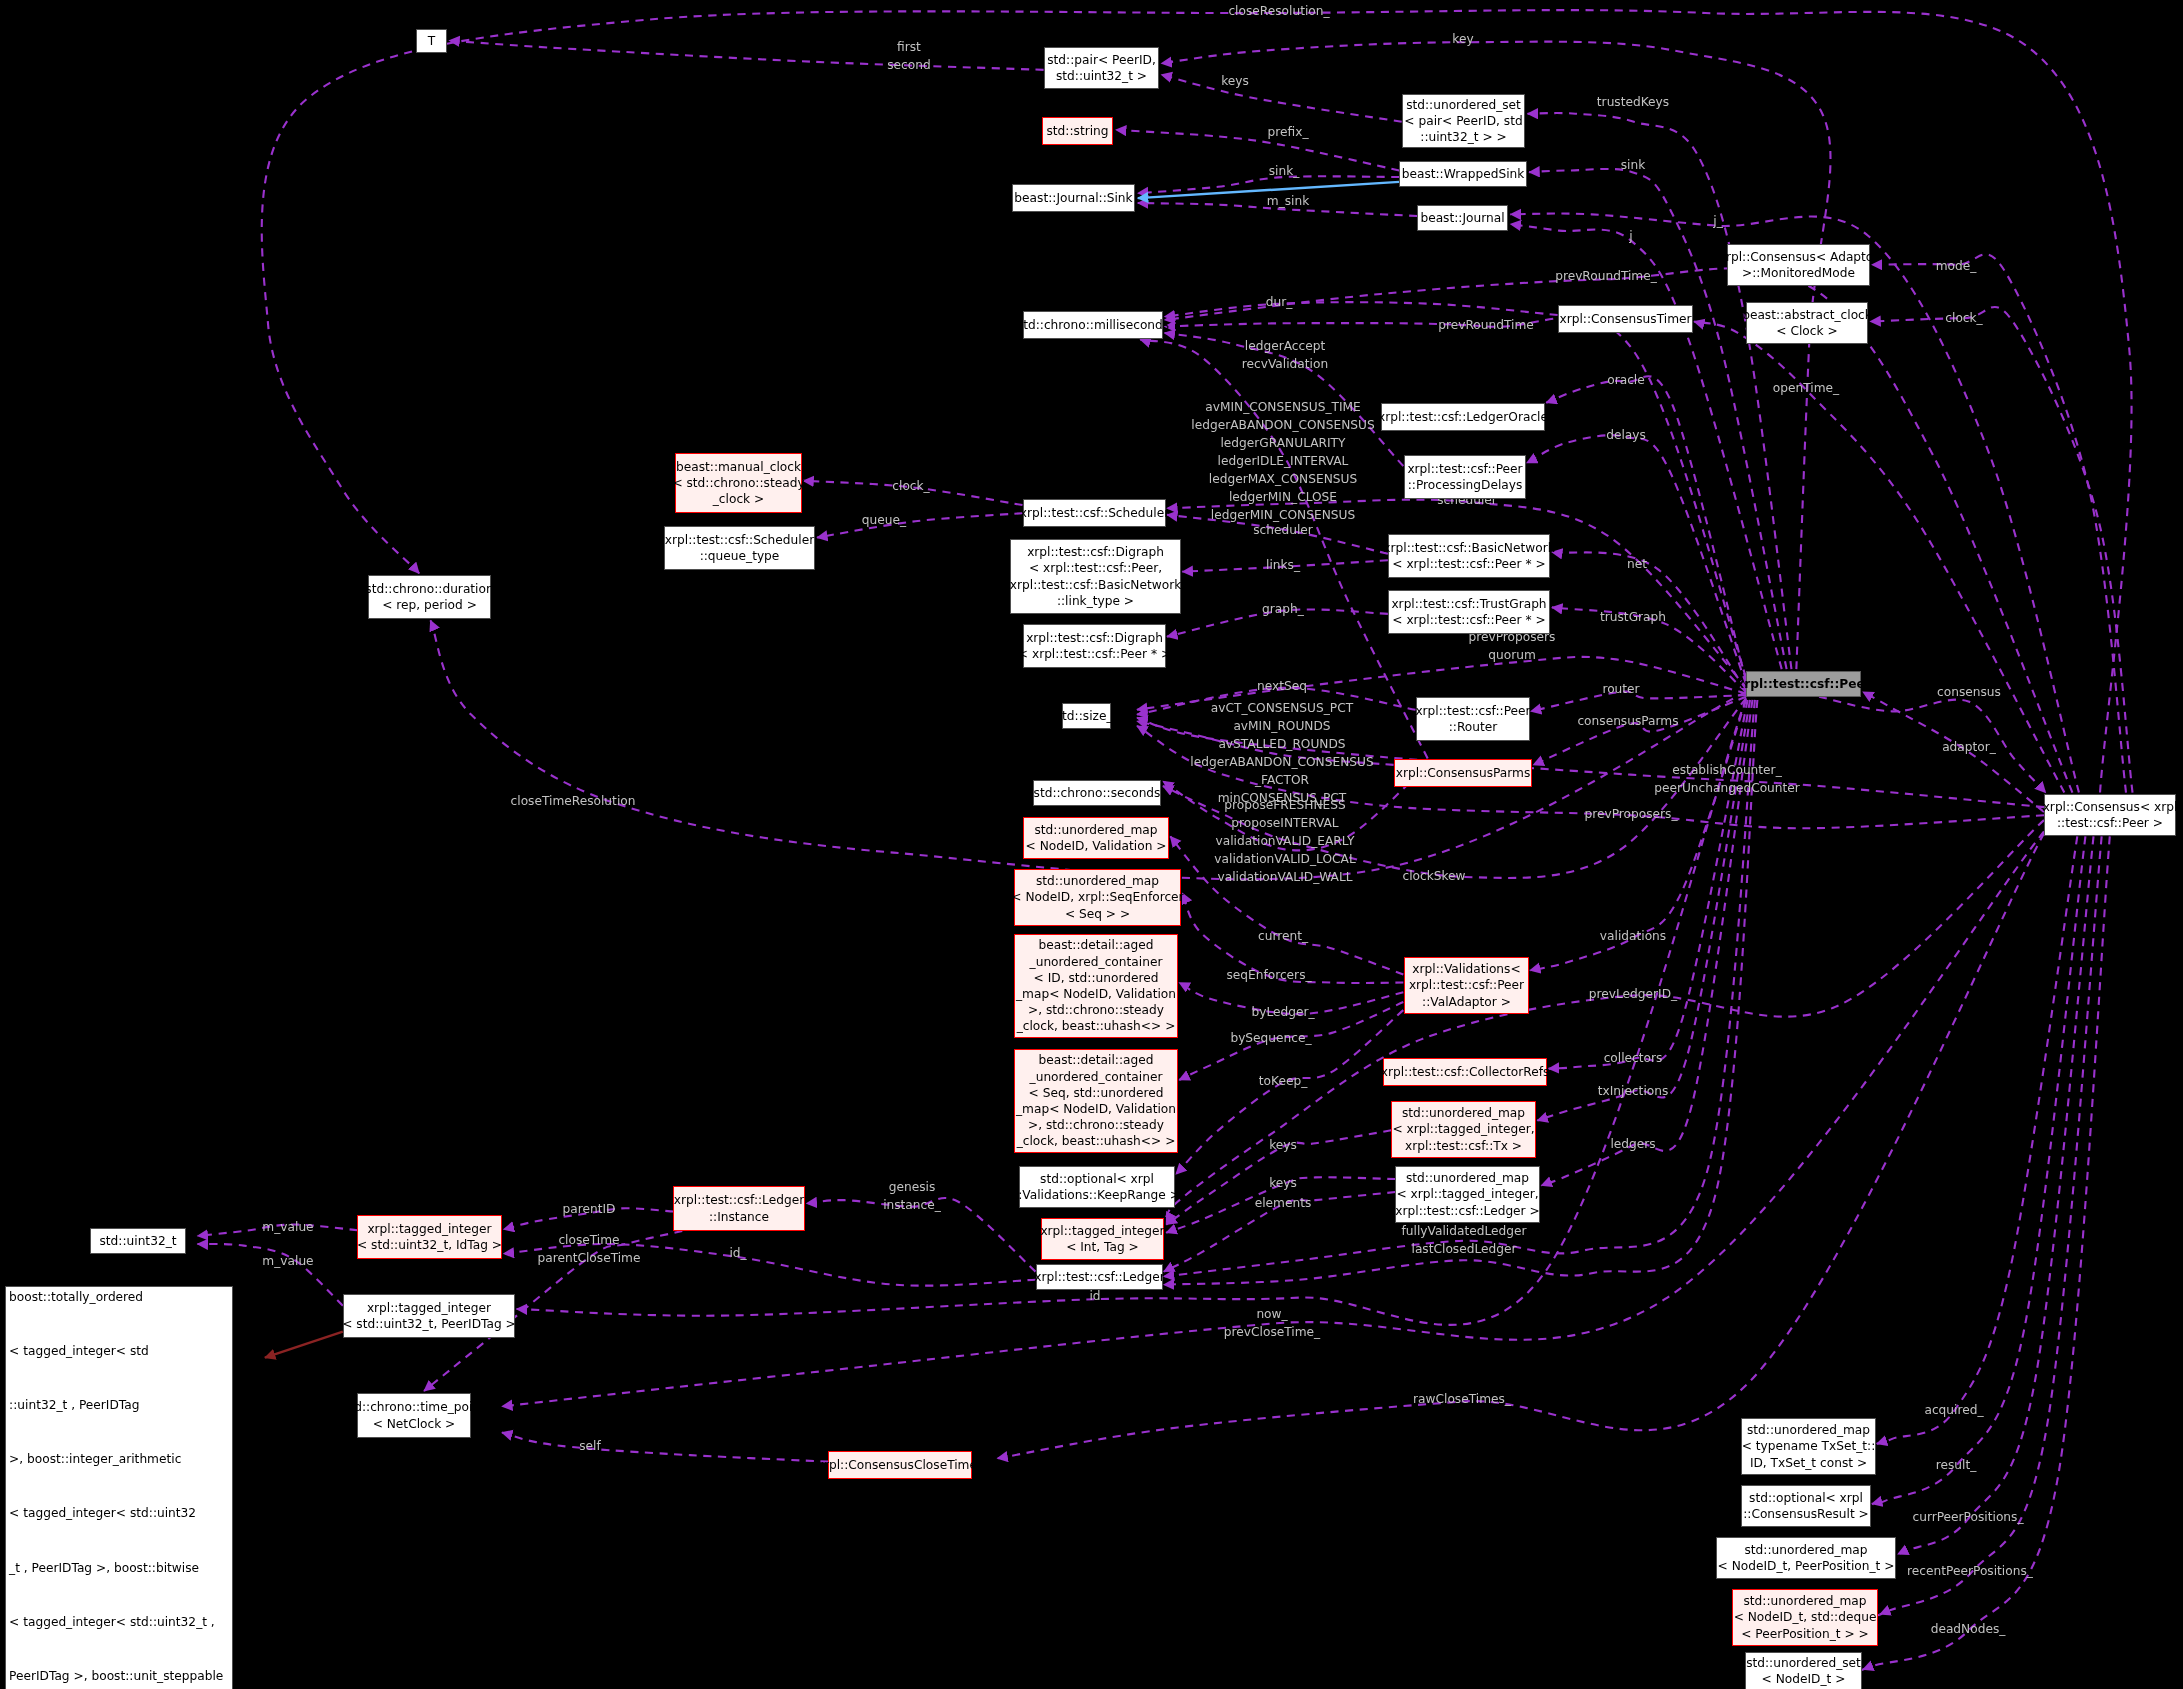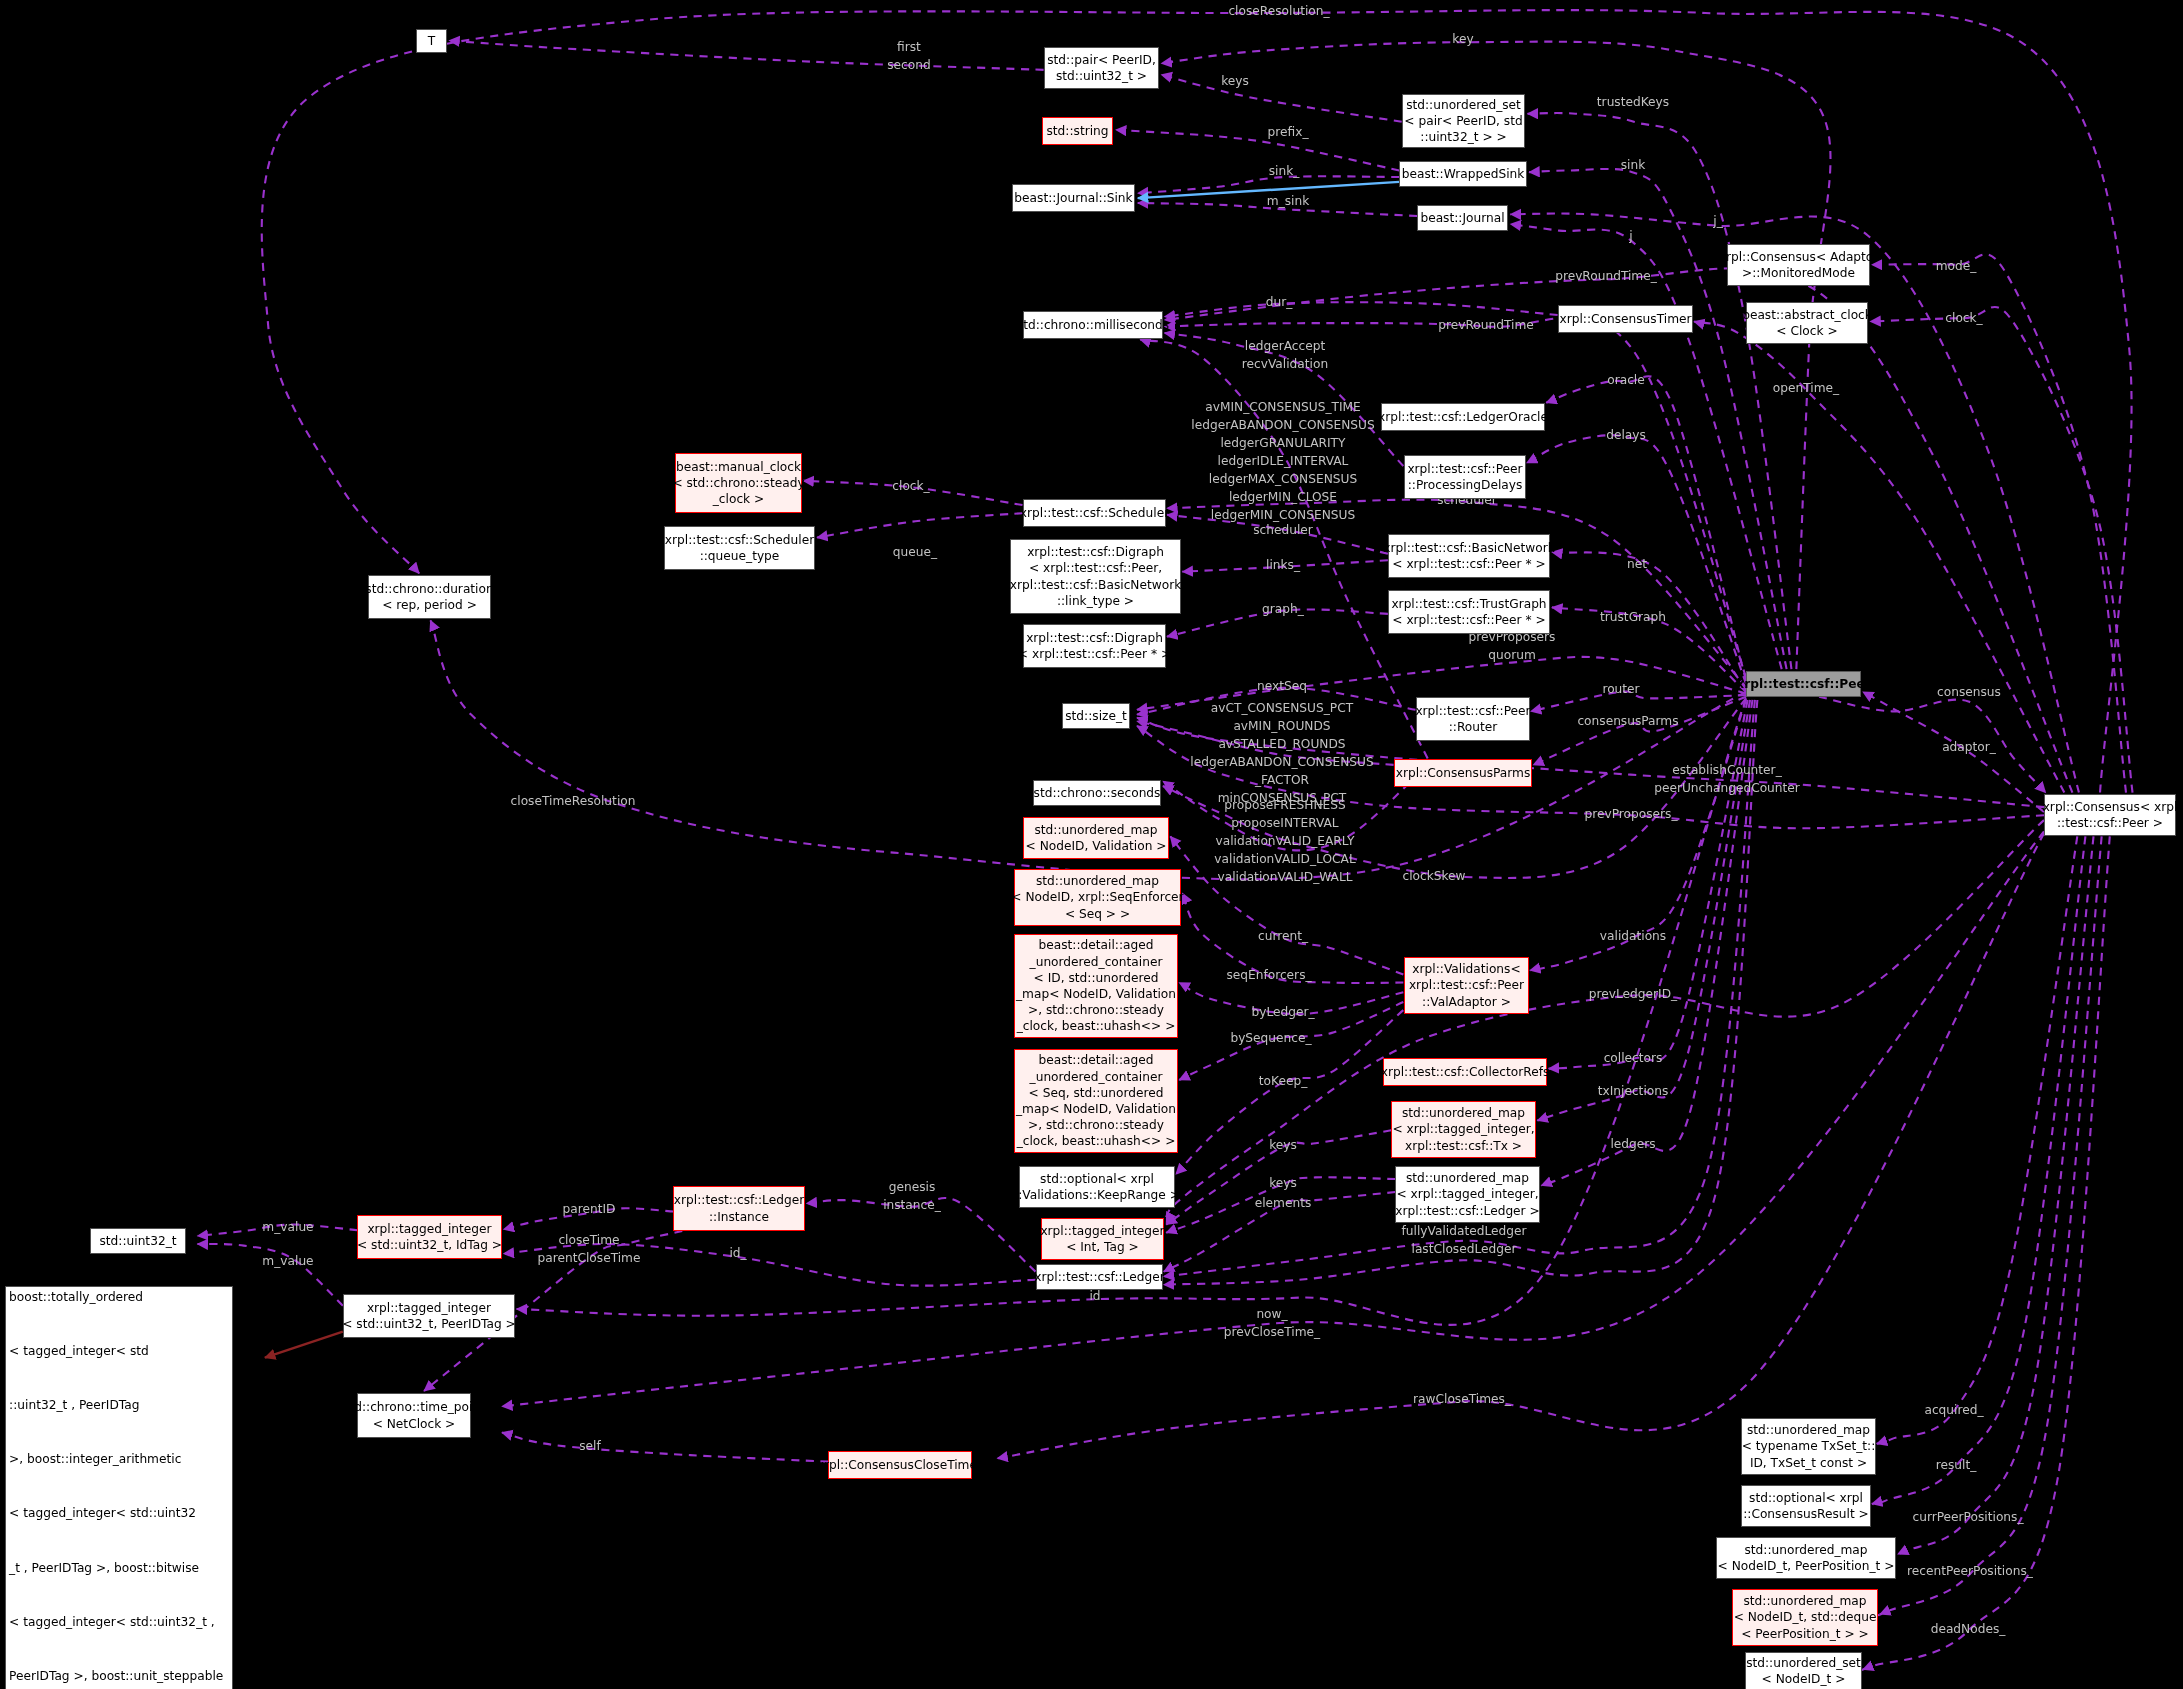--- a/index.html
+++ b/index.html
@@ -177,21 +177,21 @@
         <div>&lt; xrpl::test::csf::Peer * &gt;</div>
       </div>
       <div class="node " style="left: 1388px; top: 590px; width: 162px; min-height: 44px;">
         <div>xrpl::test::csf::TrustGraph</div>
         <div>&lt; xrpl::test::csf::Peer * &gt;</div>
       </div>
       <div class="node " style="left: 1023px; top: 624px; width: 143px; min-height: 44px;">
         <div>xrpl::test::csf::Digraph</div>
         <div>&lt; xrpl::test::csf::Peer * &gt;</div>
       </div>
-      <div class="node " style="left: 1062px; top: 703px; width: 68px; min-height: 26px;">
+      <div class="node " style="left: 1062px; top: 703px; width: 49px; min-height: 26px;">
         <div>std::size_t</div>
       </div>
       <div class="node " style="left: 1416px; top: 697px; width: 114px; min-height: 44px;">
         <div>xrpl::test::csf::Peer</div>
         <div>::Router</div>
       </div>
       <div class="node red" style="left: 1394px; top: 759px; width: 138px; min-height: 28px;">
         <div>xrpl::ConsensusParms</div>
       </div>
       <div class="node central" style="left: 1746px; top: 671px; width: 115px; min-height: 26px;">
@@ -388,21 +388,21 @@
       </div>
       <div class="elabel" style="left: 1626px; top: 435px;">
         <div>delays</div>
       </div>
       <div class="elabel" style="left: 1806px; top: 388px;">
         <div>openTime_</div>
       </div>
       <div class="elabel" style="left: 911px; top: 486px;">
         <div>clock_</div>
       </div>
-      <div class="elabel" style="left: 915px; top: 520px; margin-top: 32px;">
+      <div class="elabel" style="left: 884px; top: 520px;">
         <div>queue_</div>
       </div>
       <div class="elabel" style="left: 1467px; top: 500px;">
         <div>scheduler</div>
       </div>
       <div class="elabel" style="left: 1283px; top: 530px;">
         <div>scheduler</div>
       </div>
       <div class="elabel" style="left: 1283px; top: 565px;">
         <div>links_</div>

